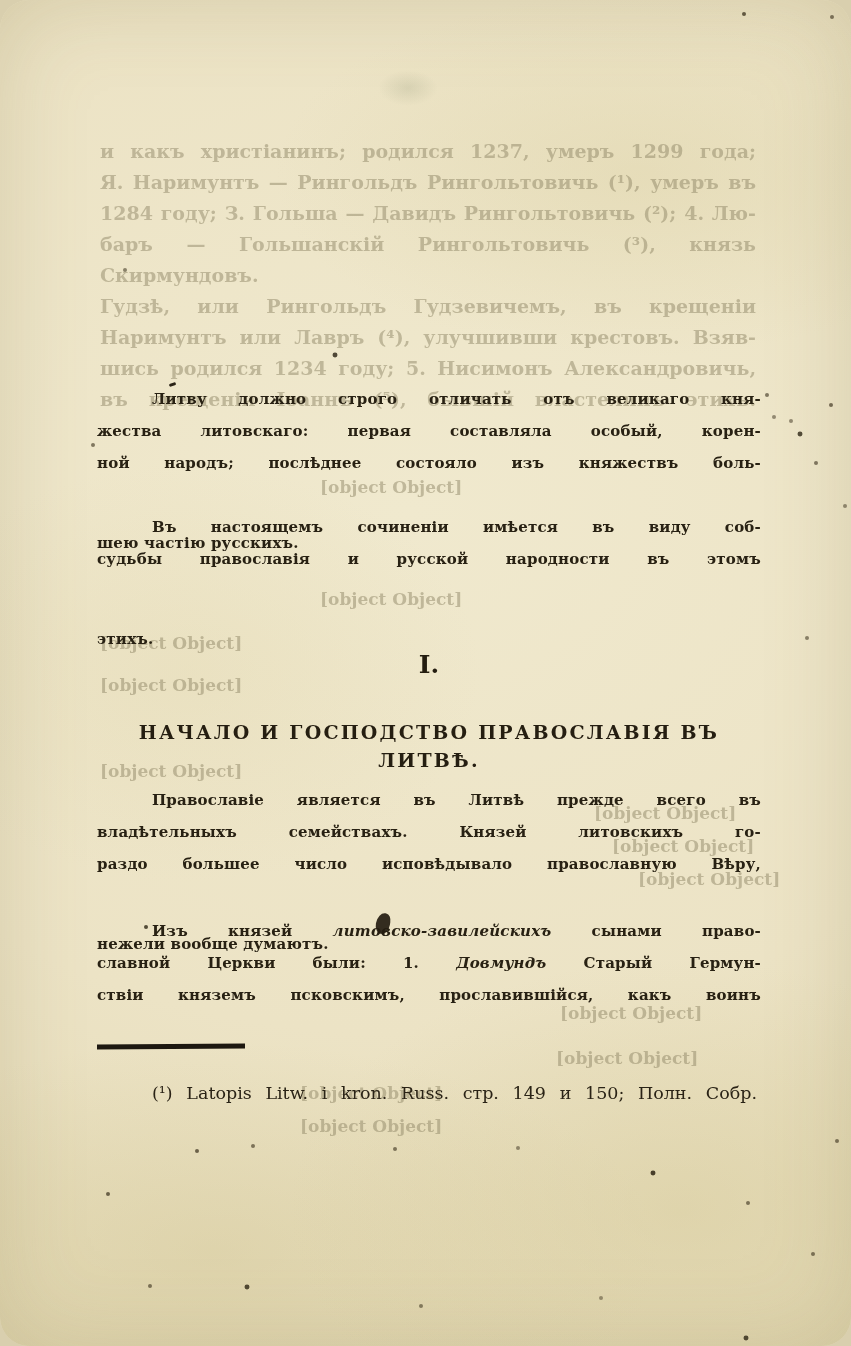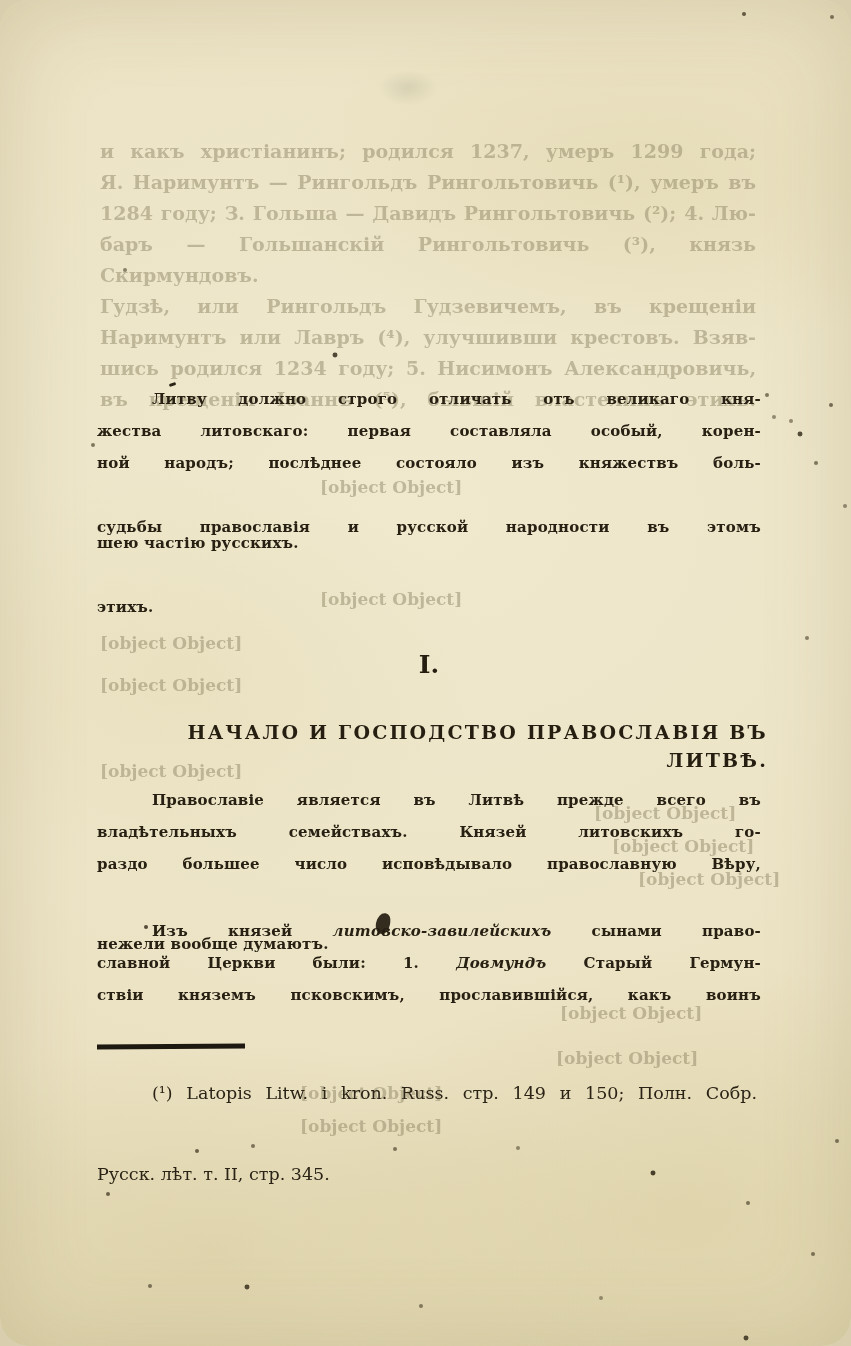--- a/index.html
+++ b/index.html
@@ -17,21 +17,21 @@
   }
   
   .para{position:absolute;left:97px;width:664px;color:#282113;font-weight:700;
         font-size:15px;line-height:32px;letter-spacing:.2px;}
   .jline{text-align:justify;text-align-last:justify;white-space:normal;}
   .jline.last{text-align-last:left;margin-top:48px;}
   .ind{padding-left:55px;}
   .it{font-style:italic;}
   .secnum{position:absolute;left:97px;width:664px;top:648px;text-align:center;
         color:#241d10;font-weight:700;font-size:25px;line-height:34px;}
-  .heading{position:absolute;left:90px;width:678px;top:718px;text-align:right;
+  .heading{position:absolute;left:90px;width:678px;top:718px;text-align:center;
         color:#251e11;font-weight:700;font-size:19px;letter-spacing:2.2px;line-height:28px;}
   .fnote{position:absolute;left:97px;width:660px;top:1077px;color:#2a2316;
         font-weight:400;font-size:17.5px;line-height:33px;}
   .fnrule{position:absolute;left:97px;top:1044px;width:148px;height:5px;
         background:#1d1810;transform:rotate(-.4deg);}
   
   .ghost{position:absolute;color:#8d8464;opacity:.48;filter:blur(.6px);
         font-weight:700;pointer-events:none;}
   .gtop{left:100px;width:656px;top:136px;font-size:19px;line-height:31px;}
   .gtop .gl{text-align:justify;text-align-last:justify;}
@@ -91,20 +91,21 @@
   <div class="ghost gfrag" style="left:300px;top:1116px;">[object Object]</div>
 
   <div class="para" style="top:383px;">
     <div class="jline ind"><span>Литву должно строго отличать отъ великаго кня-</span></div>
     <div class="jline"><span>жества литовскаго: первая составляла особый, корен-</span></div>
     <div class="jline"><span>ной народъ; послѣднее состояло изъ княжествъ боль-</span></div>
     <div class="jline last"><span>шею частію русскихъ.</span></div>
   </div>
 
   <div class="para" style="top:511px;">
+    <div class="jline ind"><span>Въ настоящемъ сочиненіи имѣется въ виду соб-</span></div>
     <div class="jline"><span>судьбы православія и русской народности въ этомъ</span></div>
     <div class="jline last"><span>этихъ.</span></div>
   </div>
 
   <div class="secnum">I.</div>
 
   <div class="heading">НАЧАЛО И ГОСПОДСТВО ПРАВОСЛАВІЯ ВЪ ЛИТВѢ.</div>
 
   <div class="para" style="top:784px;">
     <div class="jline ind"><span>Православіе является въ Литвѣ прежде всего въ</span></div>
@@ -115,20 +116,19 @@
 
   <div class="para" style="top:915px;">
     <div class="jline ind"><span>Изъ князей </span><span class="it">литовско-завилейскихъ</span><span> сынами право-</span></div>
     <div class="jline"><span>славной Церкви были: 1. </span><span class="it">Довмундъ</span><span> Старый Гермун-</span></div>
     <div class="jline"><span>ствіи княземъ псковскимъ, прославившійся, какъ воинъ</span></div>
   </div>
 
   <div class="fnrule"></div>
   <div class="fnote">
     <div class="jline ind"><span>(¹) Latopis Litw. i kron. Russ. стр. 149 и 150; Полн. Собр.</span></div>
-    <div class="jline last"><span>Русск. лѣт. т. II, стр. 345.</span></div>
   </div>
 
   <div class="blot"></div>
   <div class="accent"></div>
   <div class="smudge"></div>
   <div class="specks"></div>
 </div>
 
 </body></html>

